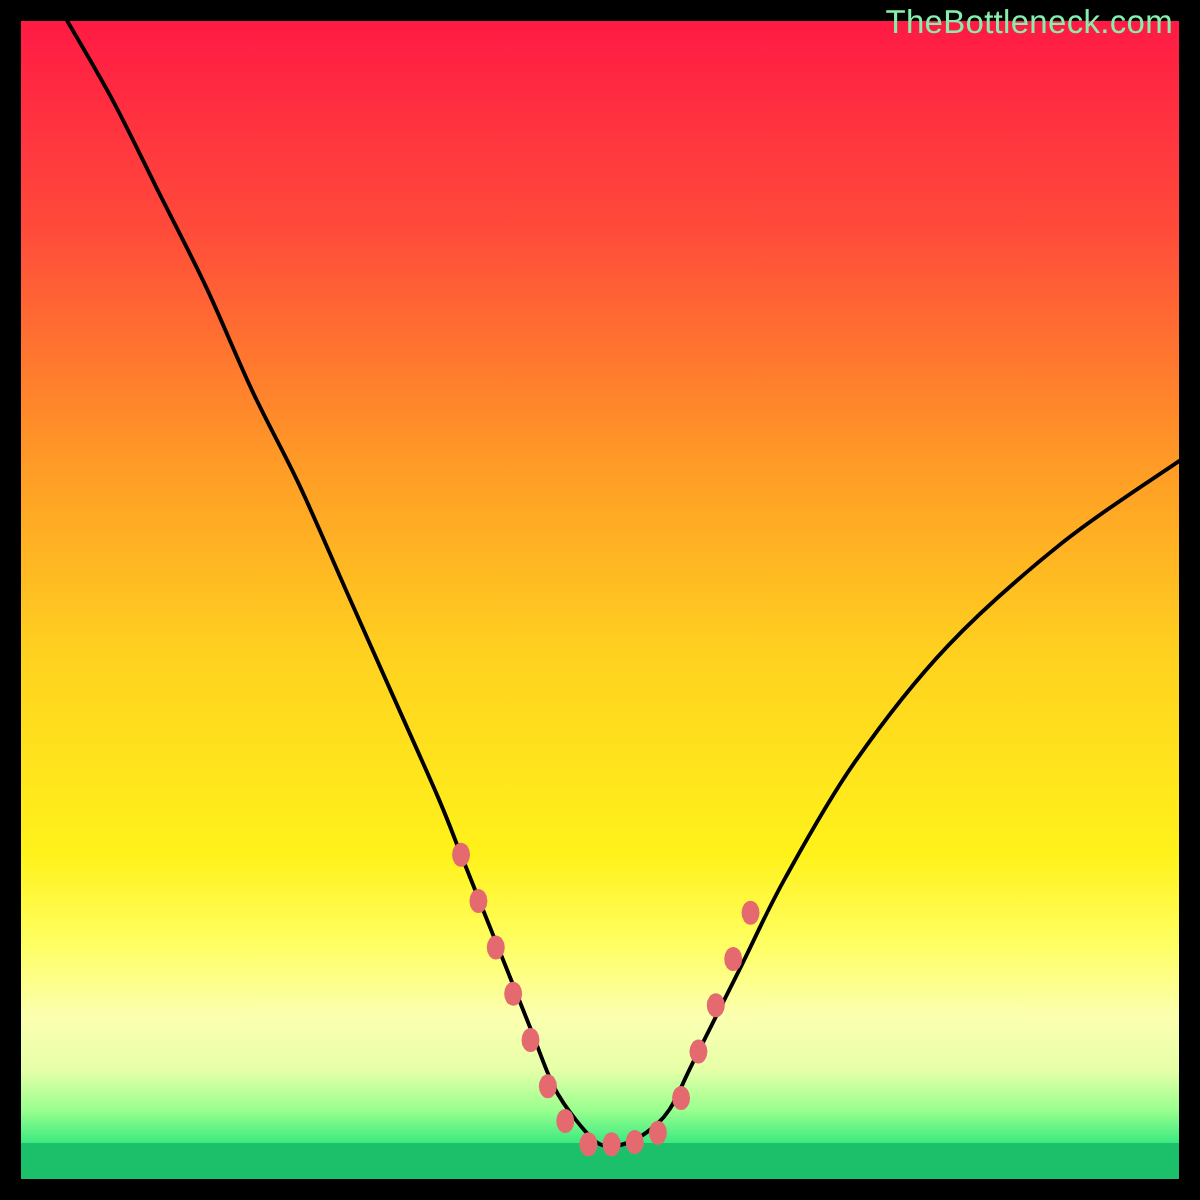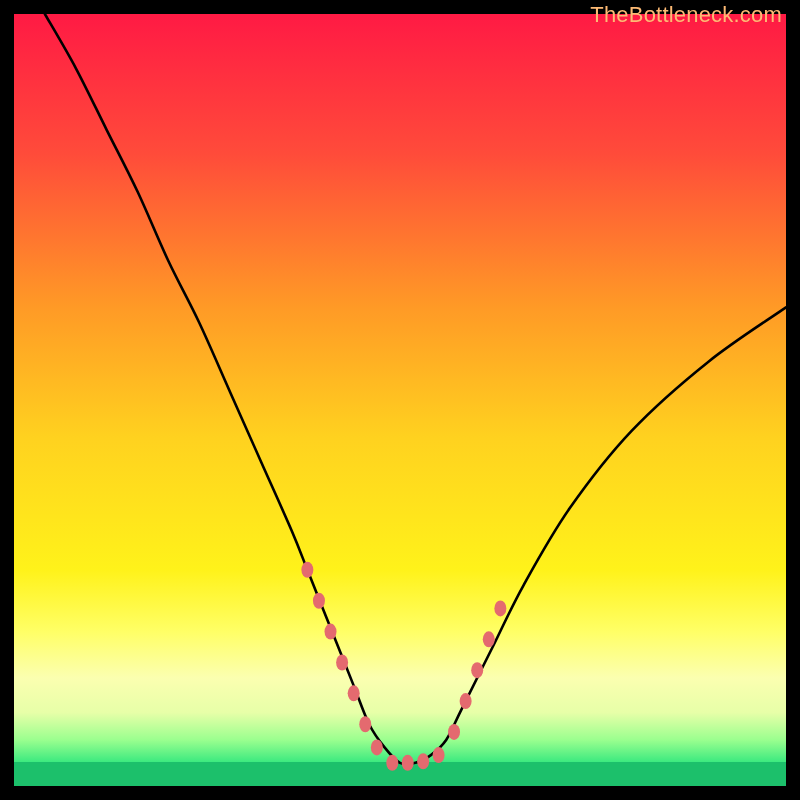--- a/index.html
+++ b/index.html
@@ -23,21 +23,21 @@
     position: absolute;
     left: 0;
     top: 0;
     width: 772px;
     height: 772px;
   }
   .watermark {
     position: absolute;
     top: 2px;
     right: 18px;
-    color: #fdba74;
+    color: #86efac;
     font-size: 22px;
     font-weight: 500;
     letter-spacing: 0.2px;
   }
 </style>
 </head>
 <body>
 
 <div class="frame">
   <svg class="plot" viewBox="0 0 772 772">

